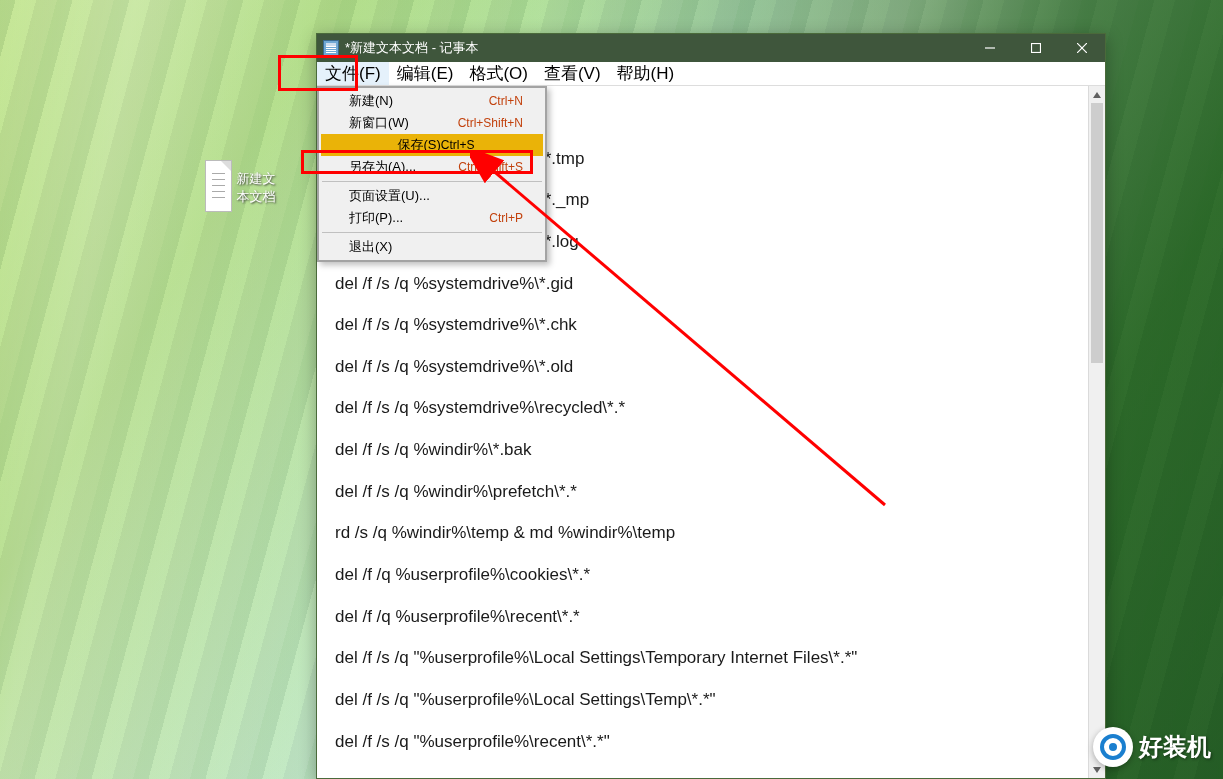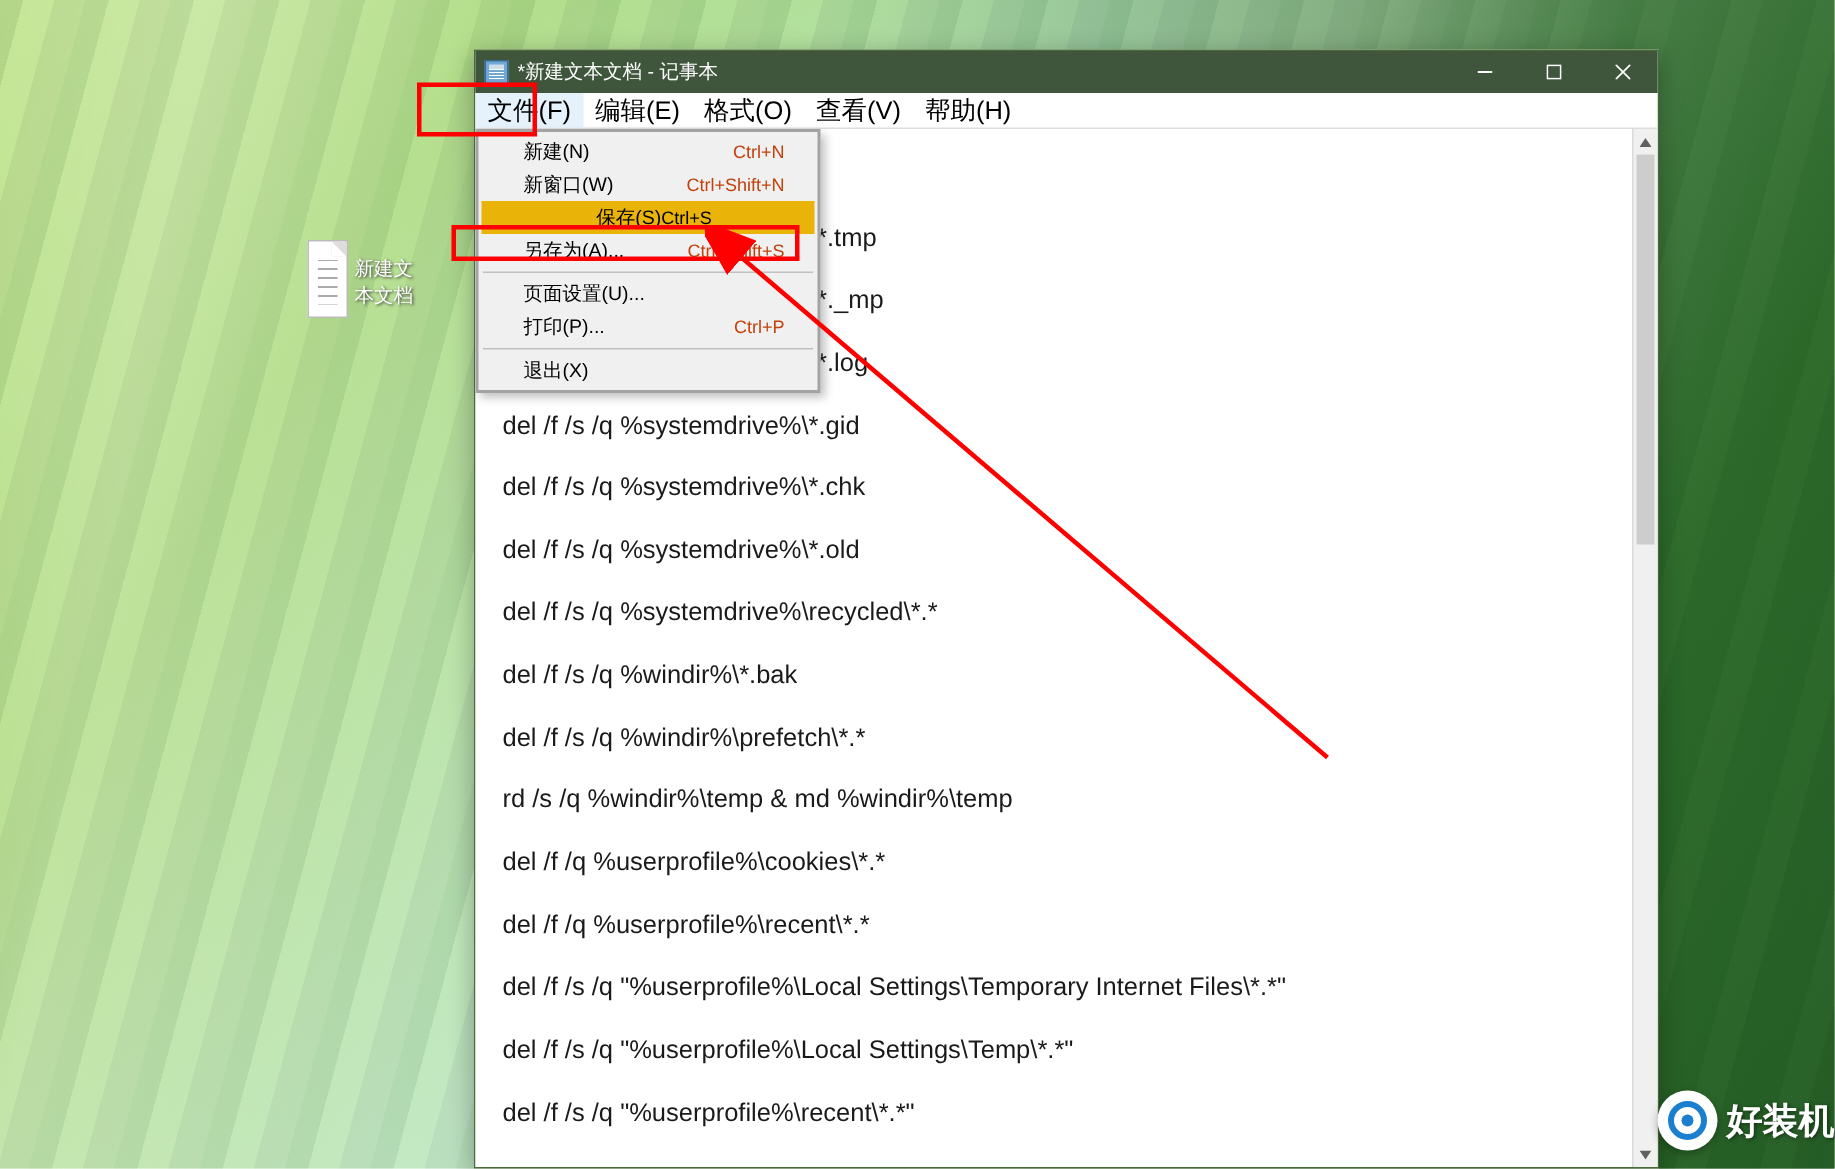--- a/index.html
+++ b/index.html
@@ -185,21 +185,21 @@
 
 .red-arrow {
   position: absolute;
   z-index: 50;
   pointer-events: none;
 }
 
 
 .watermark {
   position: absolute;
-  right: 0; bottom: 12px;
+  right: 12px; bottom: 12px;
   display: flex; align-items: center; gap: 6px;
   color: #fff;
   font-size: 24px; font-weight: 700;
   text-shadow: 1px 1px 3px rgba(0,0,0,0.5);
   z-index: 60;
 }
 .watermark .logo {
   width: 40px; height: 40px;
   background: #fff;
   border-radius: 50%;

